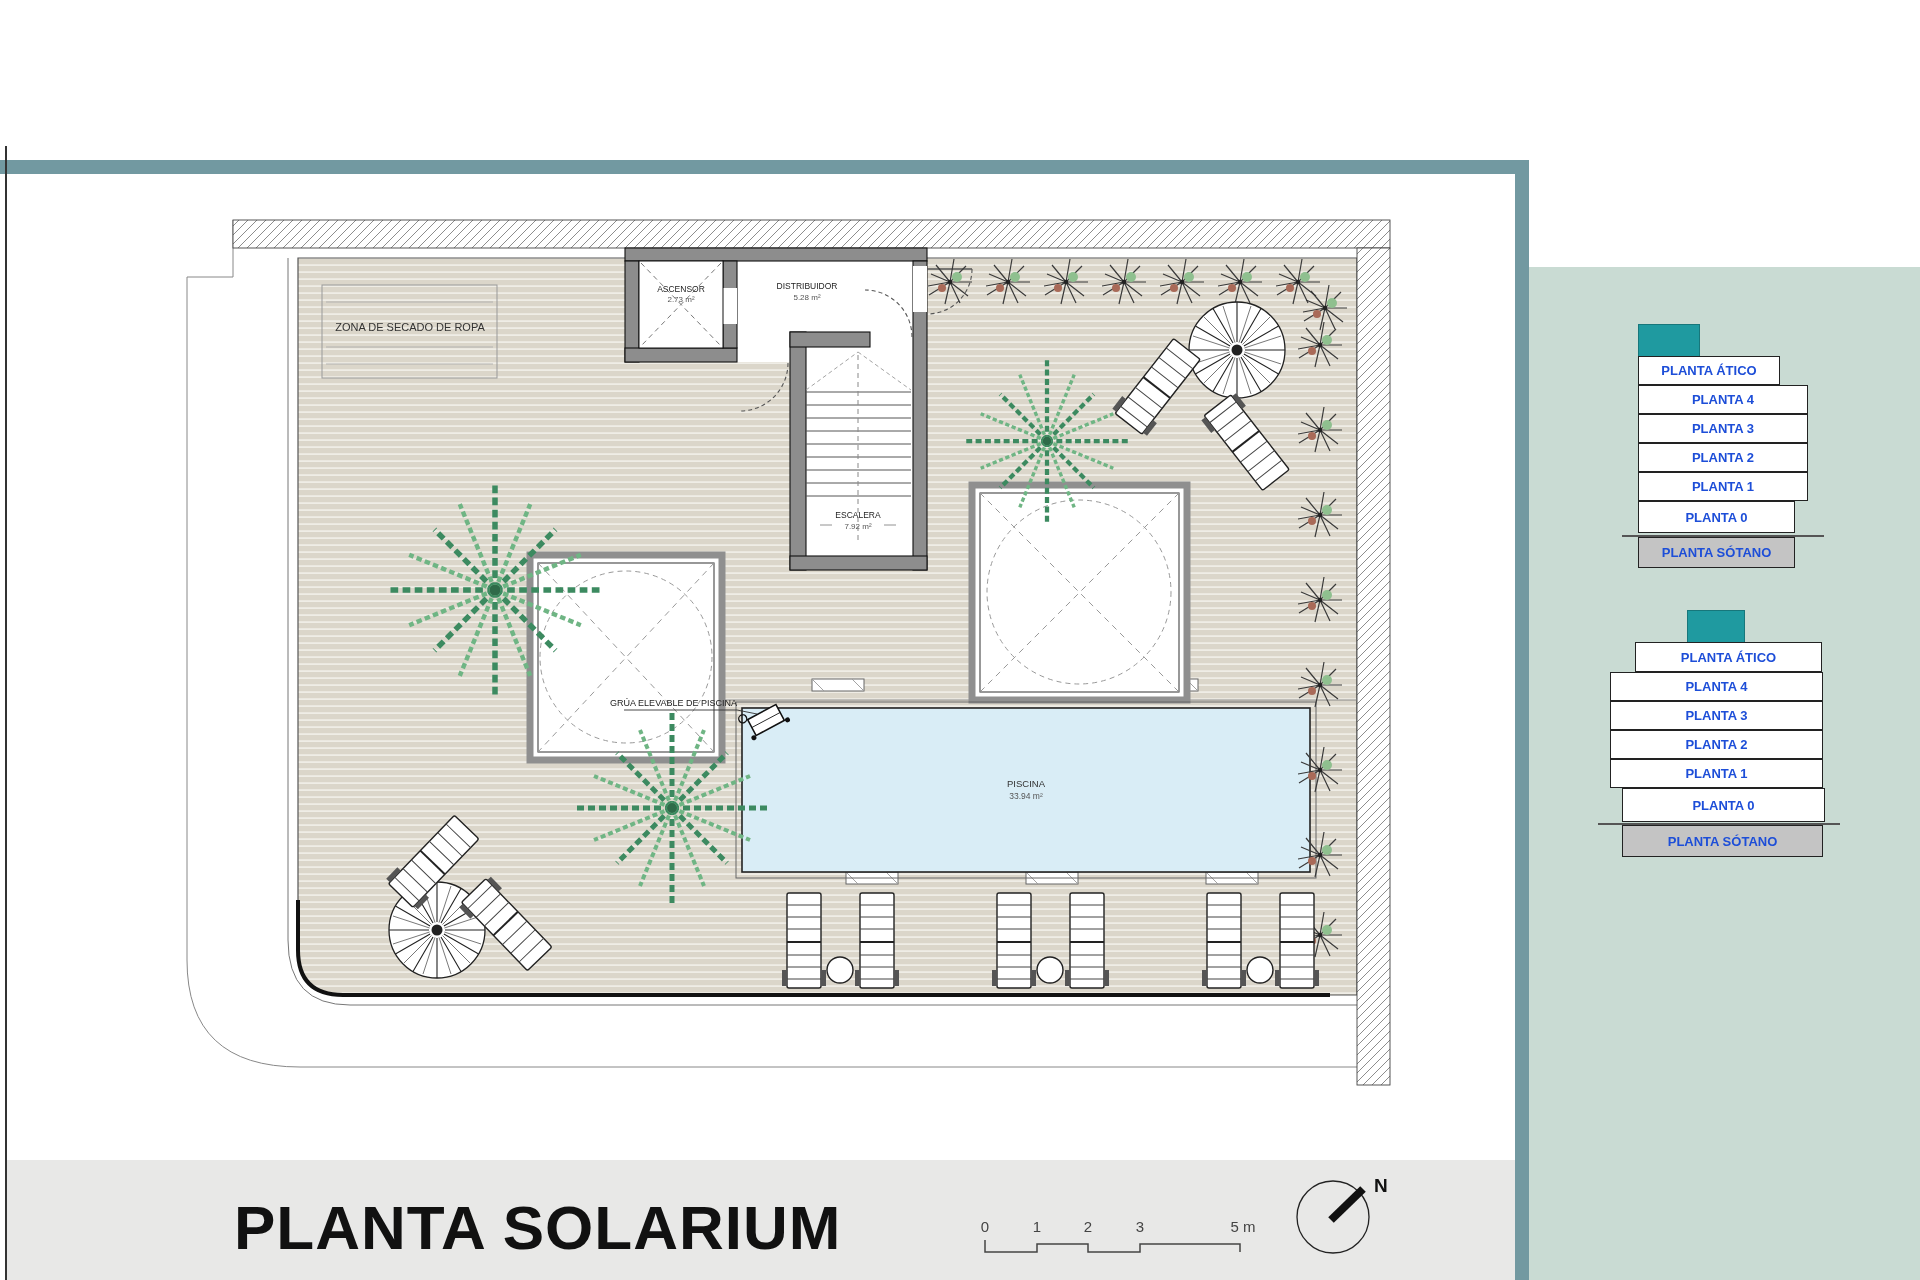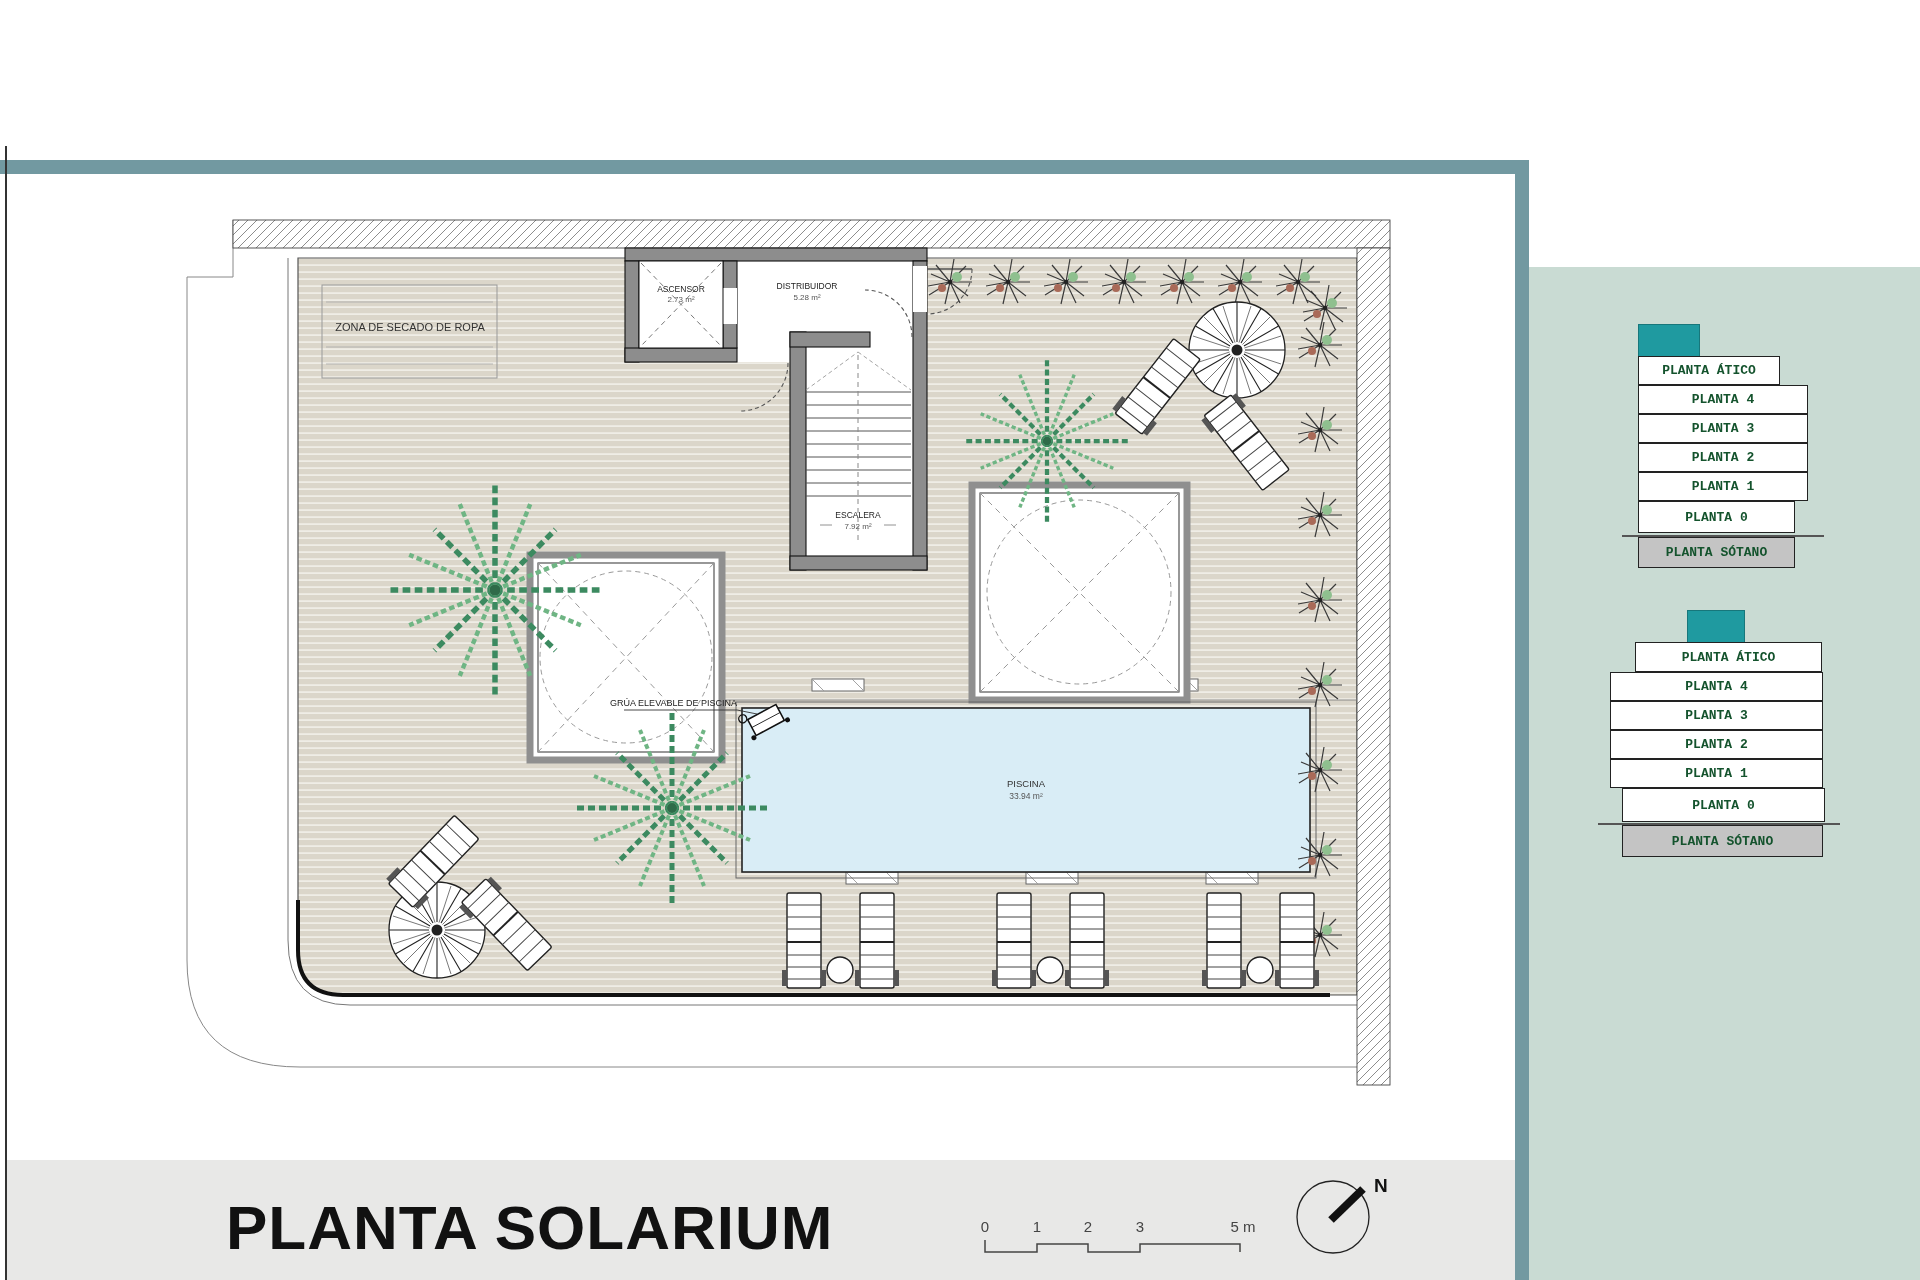--- a/index.html
+++ b/index.html
@@ -5,25 +5,25 @@
   html,body{margin:0;padding:0;}
   body{width:1920px;height:1280px;position:relative;background:#ffffff;
        font-family:"Liberation Sans","DejaVu Sans",sans-serif;overflow:hidden;}
   .abs{position:absolute;}
   
   #teal-top{left:0;top:160px;width:1529px;height:14px;background:var(--teal_bar,#7299a1);}
   #teal-vert{left:1515px;top:160px;width:14px;height:1120px;background:var(--teal_bar,#7299a1);}
   #sage-panel{left:1529px;top:267px;width:391px;height:1013px;background:var(--sage_panel,#c9dbd3);}
   #page-edge{left:5px;top:146px;width:2px;height:1134px;background:#333;}
   #title-band{left:7px;top:1160px;width:1508px;height:120px;background:var(--title_band,#e8e8e7);}
-  #plan-title{left:226px;top:1192px;font-size:62px;font-weight:bold;letter-spacing:1px;color:#111;}
+  #plan-title{left:234px;top:1192px;font-size:62px;font-weight:bold;letter-spacing:1px;color:#111;}
   
   .stack-row{position:absolute;box-sizing:border-box;border:1px solid #222;background:#fff;
              display:flex;align-items:center;justify-content:center;
-             font-size:13px;font-weight:bold;color:#14532d;white-space:nowrap;font-family:Liberation Mono, monospace;}
+             font-size:13px;font-weight:bold;color:#1d4ed8;white-space:nowrap;}
   .stack-row.sotano{background:var(--sotano_gray,#c4c4c4);}
   .teal-block{position:absolute;background:var(--accent_teal,#1f9aa0);border:1px solid #17777b;}
   .ground-line{position:absolute;height:2px;background:#555;}
   svg text{font-family:"Liberation Sans","DejaVu Sans",sans-serif;}
 </style>
 </head>
 <body>
 
 <div class="abs" id="teal-top"></div>
 <div class="abs" id="teal-vert"></div>

